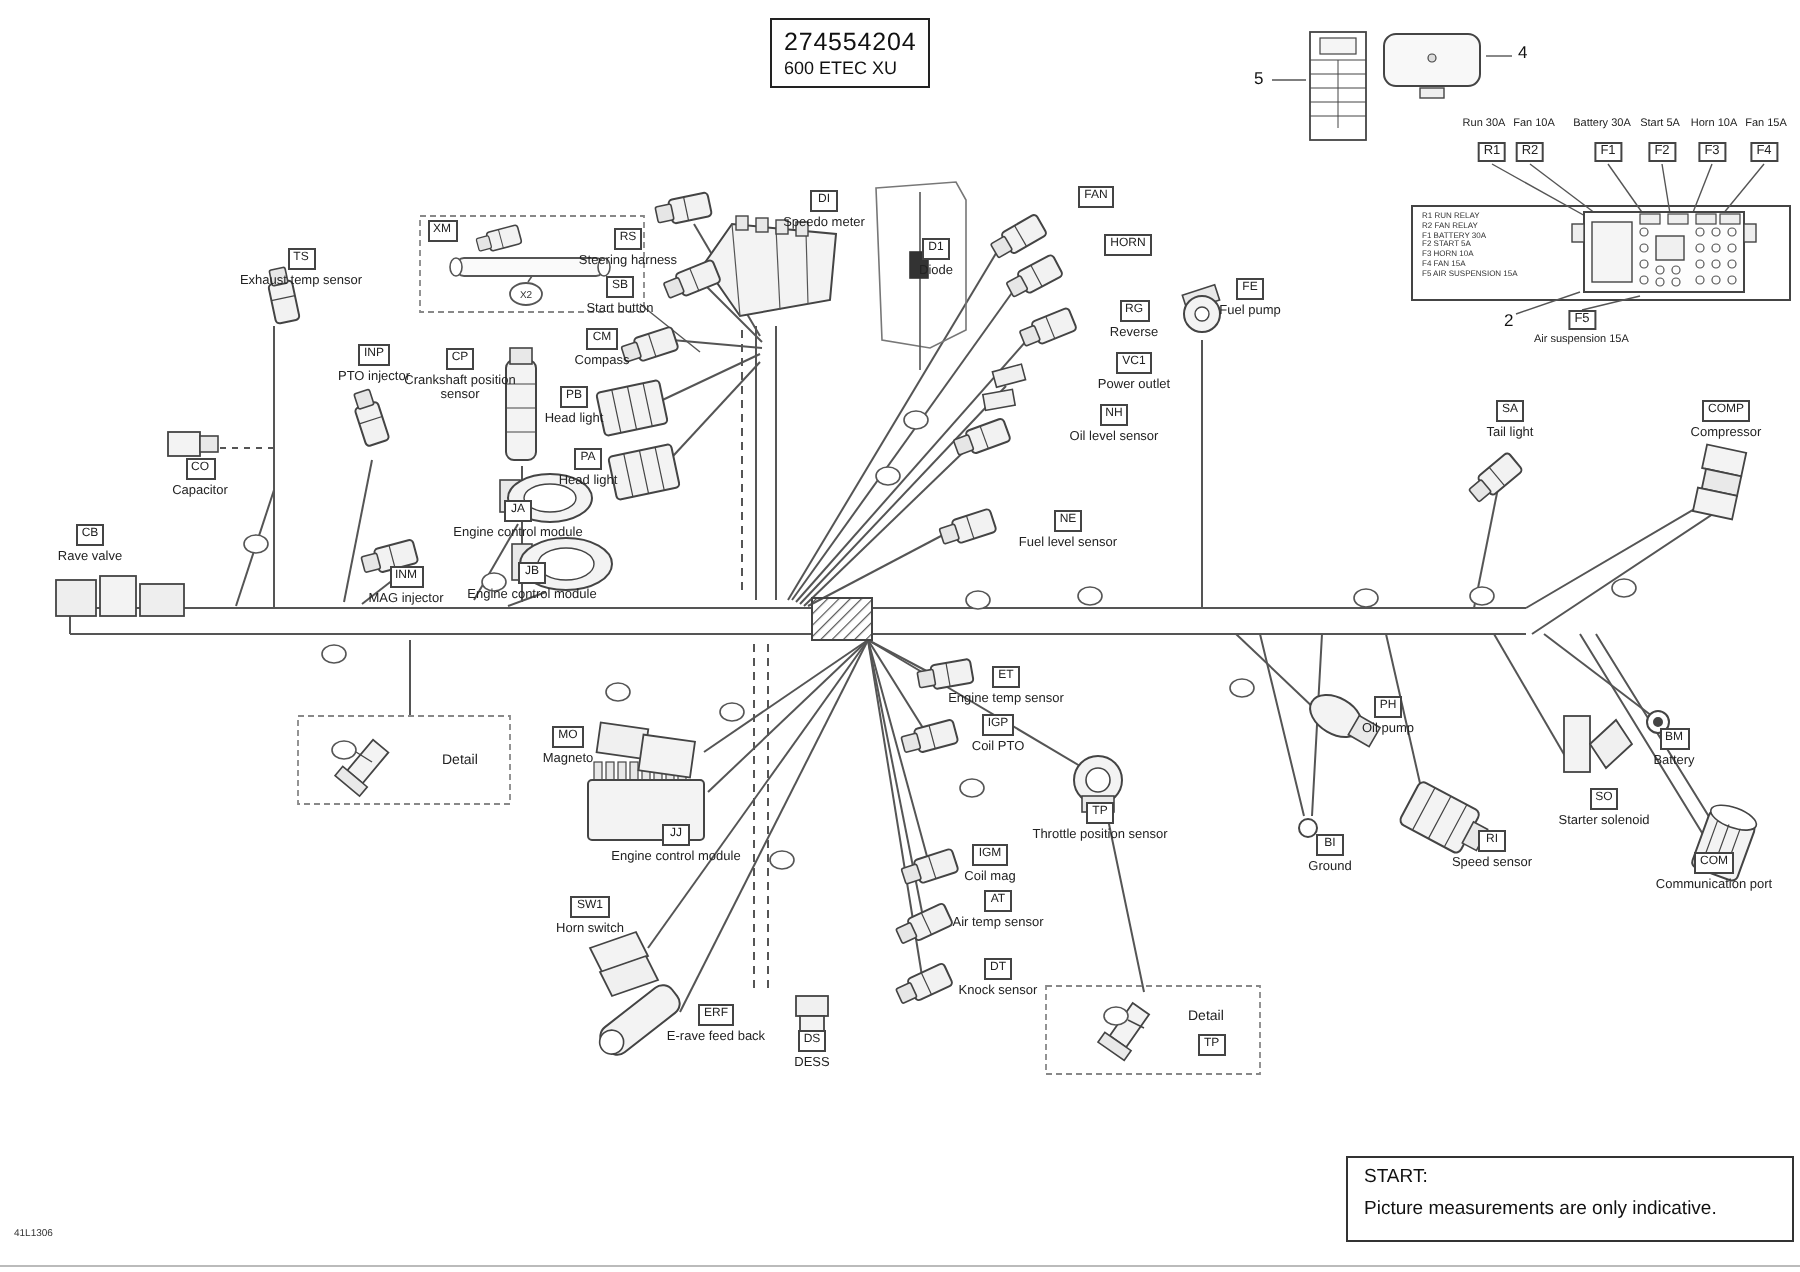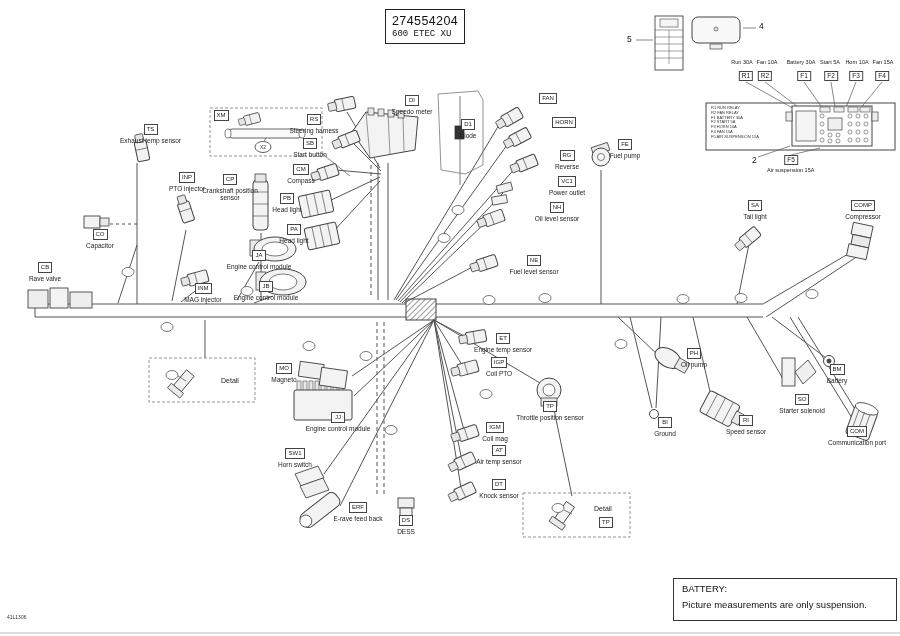--- a/index.html
+++ b/index.html
@@ -12,21 +12,21 @@
   
   .comp{position:absolute;display:flex;flex-direction:column;align-items:center;
         text-align:center;z-index:3;pointer-events:none;}
   .code{display:inline-block;border:1px solid #444;background:#fff;
         font-size:6px;line-height:7px;padding:1px 2px;min-width:8px;color:#222;}
   .cap{font-size:6.5px;line-height:7px;margin-top:2px;color:#222;}
   .titlebox{position:absolute;left:385px;top:9px;width:80px;height:35px;z-index:3;
         border:1.5px solid #222;background:#fff;box-sizing:border-box;
         display:flex;flex-direction:column;justify-content:center;padding-left:6px;}
   .pn{font-size:12.5px;letter-spacing:.4px;}
-  .model{font-size:9px;margin-top:1px;font-family:Liberation Mono, monospace;}
+  .model{font-size:9px;margin-top:1px;}
   .itemnum{position:absolute;z-index:3;font-size:8.5px;color:#111;}
   .fuselabel{position:absolute;z-index:3;font-size:5.5px;white-space:nowrap;
         transform:translateX(-50%);color:#222;}
   .fusecode{position:absolute;z-index:3;transform:translateX(-50%);
         border:1px solid #444;background:#fff;font-size:6.5px;line-height:8px;
         padding:0 2px;color:#222;}
   .legend{position:absolute;left:711px;top:106px;width:48px;z-index:3;
         font-size:4px;line-height:4.8px;color:#333;}
   .aircap{position:absolute;left:767px;top:167px;width:48px;z-index:3;
         font-size:5.5px;line-height:6px;color:#222;}
@@ -546,17 +546,17 @@
   </div>
 <div class="comp" style="left:213px;top:110px;width:16px">
     <span class="code">XM</span>
   </div>
 
 <span class="detail-label" style="left:221px;top:377px">Detail</span>
 <span class="detail-label" style="left:594px;top:505px">Detail</span>
 <span class="code" style="position:absolute;left:599px;top:517px;z-index:3">TP</span>
 
 <div class="notice">
-  <div class="notice-title">BATTERY:</div>
-  <div class="notice-body">Picture measurements are only suspension.</div>
+  <div class="notice-title">START:</div>
+  <div class="notice-body">Picture measurements are only indicative.</div>
 </div>
 
 <span class="footer-code">41L1306</span>
 
 </body></html>

